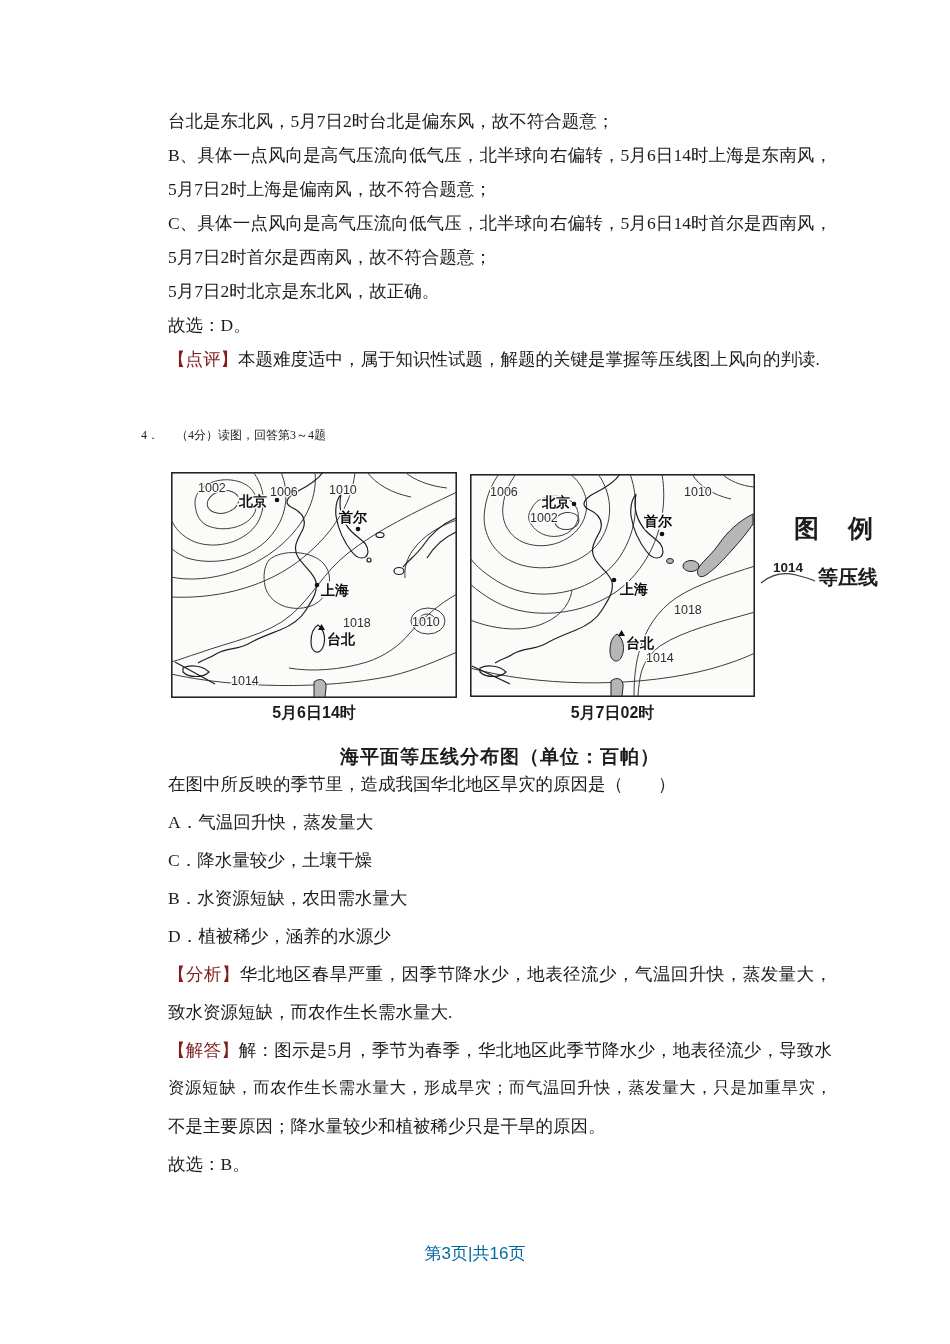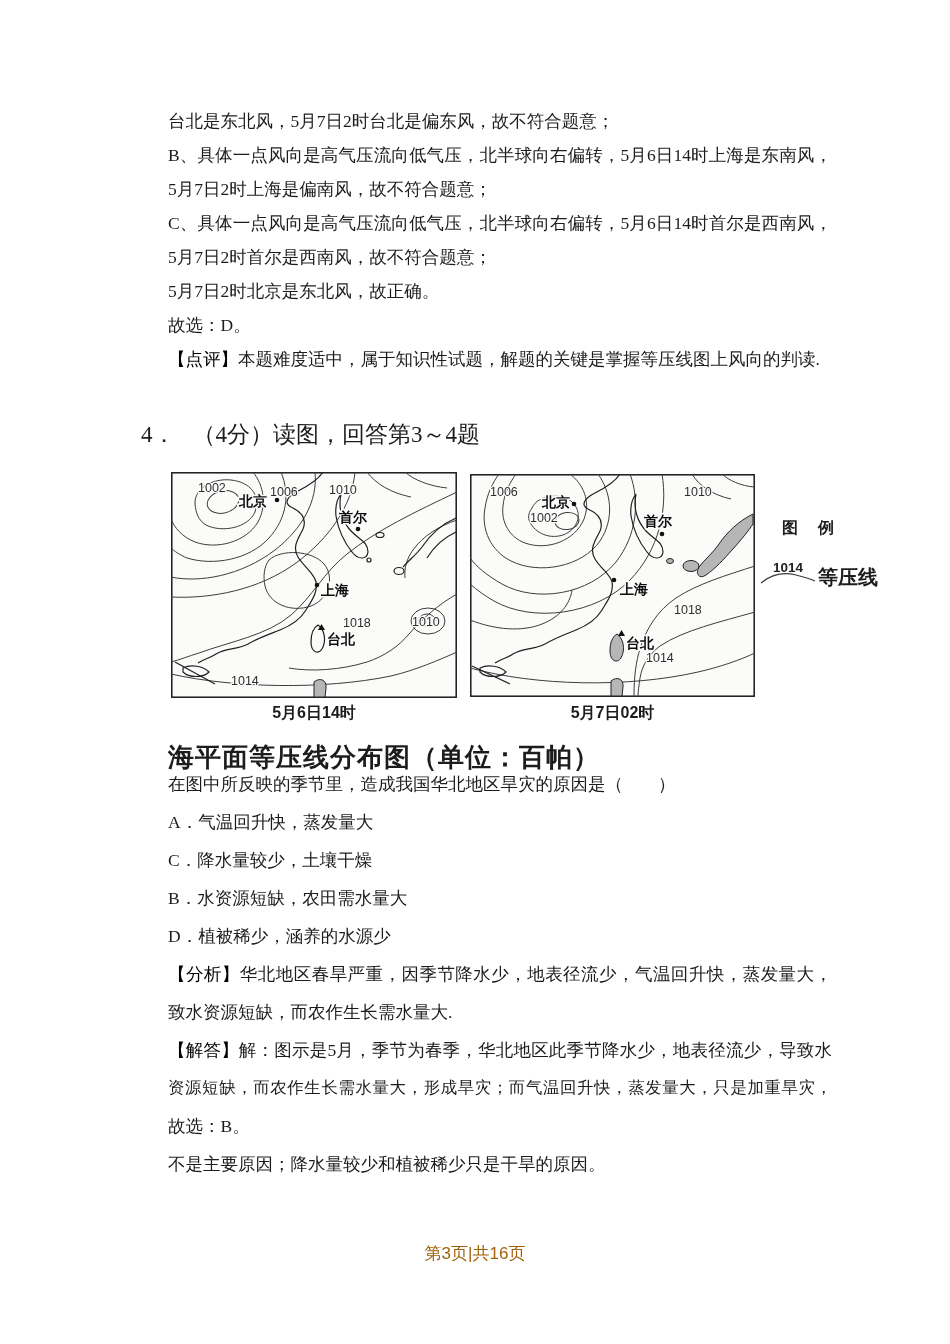--- a/index.html
+++ b/index.html
@@ -9,52 +9,52 @@
     overflow:hidden;
   }
   .abs{position:absolute;}
   
   #sec3{left:168px;top:104px;width:664px;font-size:17.5px;}
   #sec3 .tline{height:34px;line-height:34px;white-space:nowrap;overflow:hidden;}
   #qbody{left:168px;top:765px;width:664px;font-size:17.5px;}
   #qbody .tline{height:38px;line-height:38px;white-space:nowrap;overflow:hidden;}
   .full{white-space:normal !important;text-align:justify;text-align-last:justify;}
   .tight{font-size:16.4px;}
-  .tag{color:#000000;}
-  #q4head{left:141px;top:418px;height:34px;line-height:34px;font-size:23px;white-space:nowrap;}
+  .tag{color:#7f1d1d;}
+  #q4head{left:141px;top:418px;height:34px;line-height:34px;font-size:12px;white-space:nowrap;}
   #q4head .num{display:inline-block;}
   #q4head .intro{display:inline-block;margin-left:17px;}
   
   .hei{font-family:"Liberation Sans","DejaVu Sans",sans-serif;font-weight:bold;}
   #map1wrap{left:171px;top:472px;}
   #map2wrap{left:470px;top:474px;}
   .mapcap{top:702px;height:22px;line-height:22px;text-align:center;font-size:16px;}
   #cap1{left:171px;width:286px;}
   #cap2{left:470px;width:285px;}
-  #figtitle{left:168px;top:744px;width:664px;height:26px;line-height:26px;text-align:left;font-size:26px;letter-spacing:1px;}
+  #figtitle{left:168px;top:744px;width:664px;height:26px;line-height:26px;text-align:center;font-size:19px;letter-spacing:1px;}
   #legend{left:758px;top:512px;width:190px;}
-  #legend .lg-title{font-size:16px;letter-spacing:2px;margin-left:24px;height:32px;line-height:32px;}
+  #legend .lg-title{font-size:25px;letter-spacing:2px;margin-left:36px;height:32px;line-height:32px;}
   .lg-row{position:relative;height:30px;}
   #lg-iso-row{margin-top:18px;}
   #lg-city-row{margin-top:12px;}
   .lg-curve{position:absolute;left:2px;top:6px;}
   .lg-num{position:absolute;left:15px;top:-2px;font-size:13.5px;color:#222;}
   .lg-label{position:absolute;left:60px;top:2px;font-size:20px;}
   .lg-dot{position:absolute;left:31px;top:11px;width:6px;height:6px;border-radius:50%;background:#111;}
   
   svg.map{background:#fbfbfa;display:block;}
   .ctr{fill:none;stroke:#3d3d3d;stroke-width:1;}
   .coast{fill:none;stroke:#1f1f1f;stroke-width:1.2;}
   .land{fill:#b6b6b6;stroke:#222222;stroke-width:1;}
   .mcity{font-family:"Liberation Sans","DejaVu Sans",sans-serif;font-weight:bold;font-size:14px;fill:#0d0d0d;paint-order:stroke;stroke:#fbfbfa;stroke-width:3px;}
   .mnum{font-family:"Liberation Sans","DejaVu Sans",sans-serif;font-size:12.5px;fill:#2e2e2e;paint-order:stroke;stroke:#fbfbfa;stroke-width:2.4px;}
   .cdot{fill:#111;}
   
   #footer{left:0;top:1242px;width:950px;text-align:center;
-    font-family:"Liberation Sans","DejaVu Sans",sans-serif;font-size:17px;color:#a16207;}
+    font-family:"Liberation Sans","DejaVu Sans",sans-serif;font-size:17px;color:#0369a1;}
 </style>
 </head>
 <body>
 
 <div id="sec3" class="abs">
   <div class="tline">台北是东北风，5月7日2时台北是偏东风，故不符合题意；</div>
   <div class="tline full">B、具体一点风向是高气压流向低气压，北半球向右偏转，5月6日14时上海是东南风，</div>
   <div class="tline">5月7日2时上海是偏南风，故不符合题意；</div>
   <div class="tline full">C、具体一点风向是高气压流向低气压，北半球向右偏转，5月6日14时首尔是西南风，</div>
   <div class="tline">5月7日2时首尔是西南风，故不符合题意；</div>
@@ -182,17 +182,17 @@
 <div id="qbody" class="abs">
   <div class="tline">在图中所反映的季节里，造成我国华北地区旱灾的原因是（　　）</div>
   <div class="tline">A．气温回升快，蒸发量大</div>
   <div class="tline">C．降水量较少，土壤干燥</div>
   <div class="tline">B．水资源短缺，农田需水量大</div>
   <div class="tline">D．植被稀少，涵养的水源少</div>
   <div class="tline full"><span class="tag">【分析】</span><span>华北地区春旱严重，因季节降水少，地表径流少，气温回升快，蒸发量大，导</span></div>
   <div class="tline">致水资源短缺，而农作生长需水量大.</div>
   <div class="tline full"><span class="tag">【解答】</span><span>解：图示是5月，季节为春季，华北地区此季节降水少，地表径流少，导致水</span></div>
   <div class="tline full tight">资源短缺，而农作生长需水量大，形成旱灾；而气温回升快，蒸发量大，只是加重旱灾，</div>
+  <div class="tline">不是主要原因；降水量较少和植被稀少只是干旱的原因。</div>
   <div class="tline">故选：B。</div>
-  <div class="tline">不是主要原因；降水量较少和植被稀少只是干旱的原因。</div>
 </div>
 
 <div id="footer" class="abs">第3页|共16页</div>
 
 </body></html>

